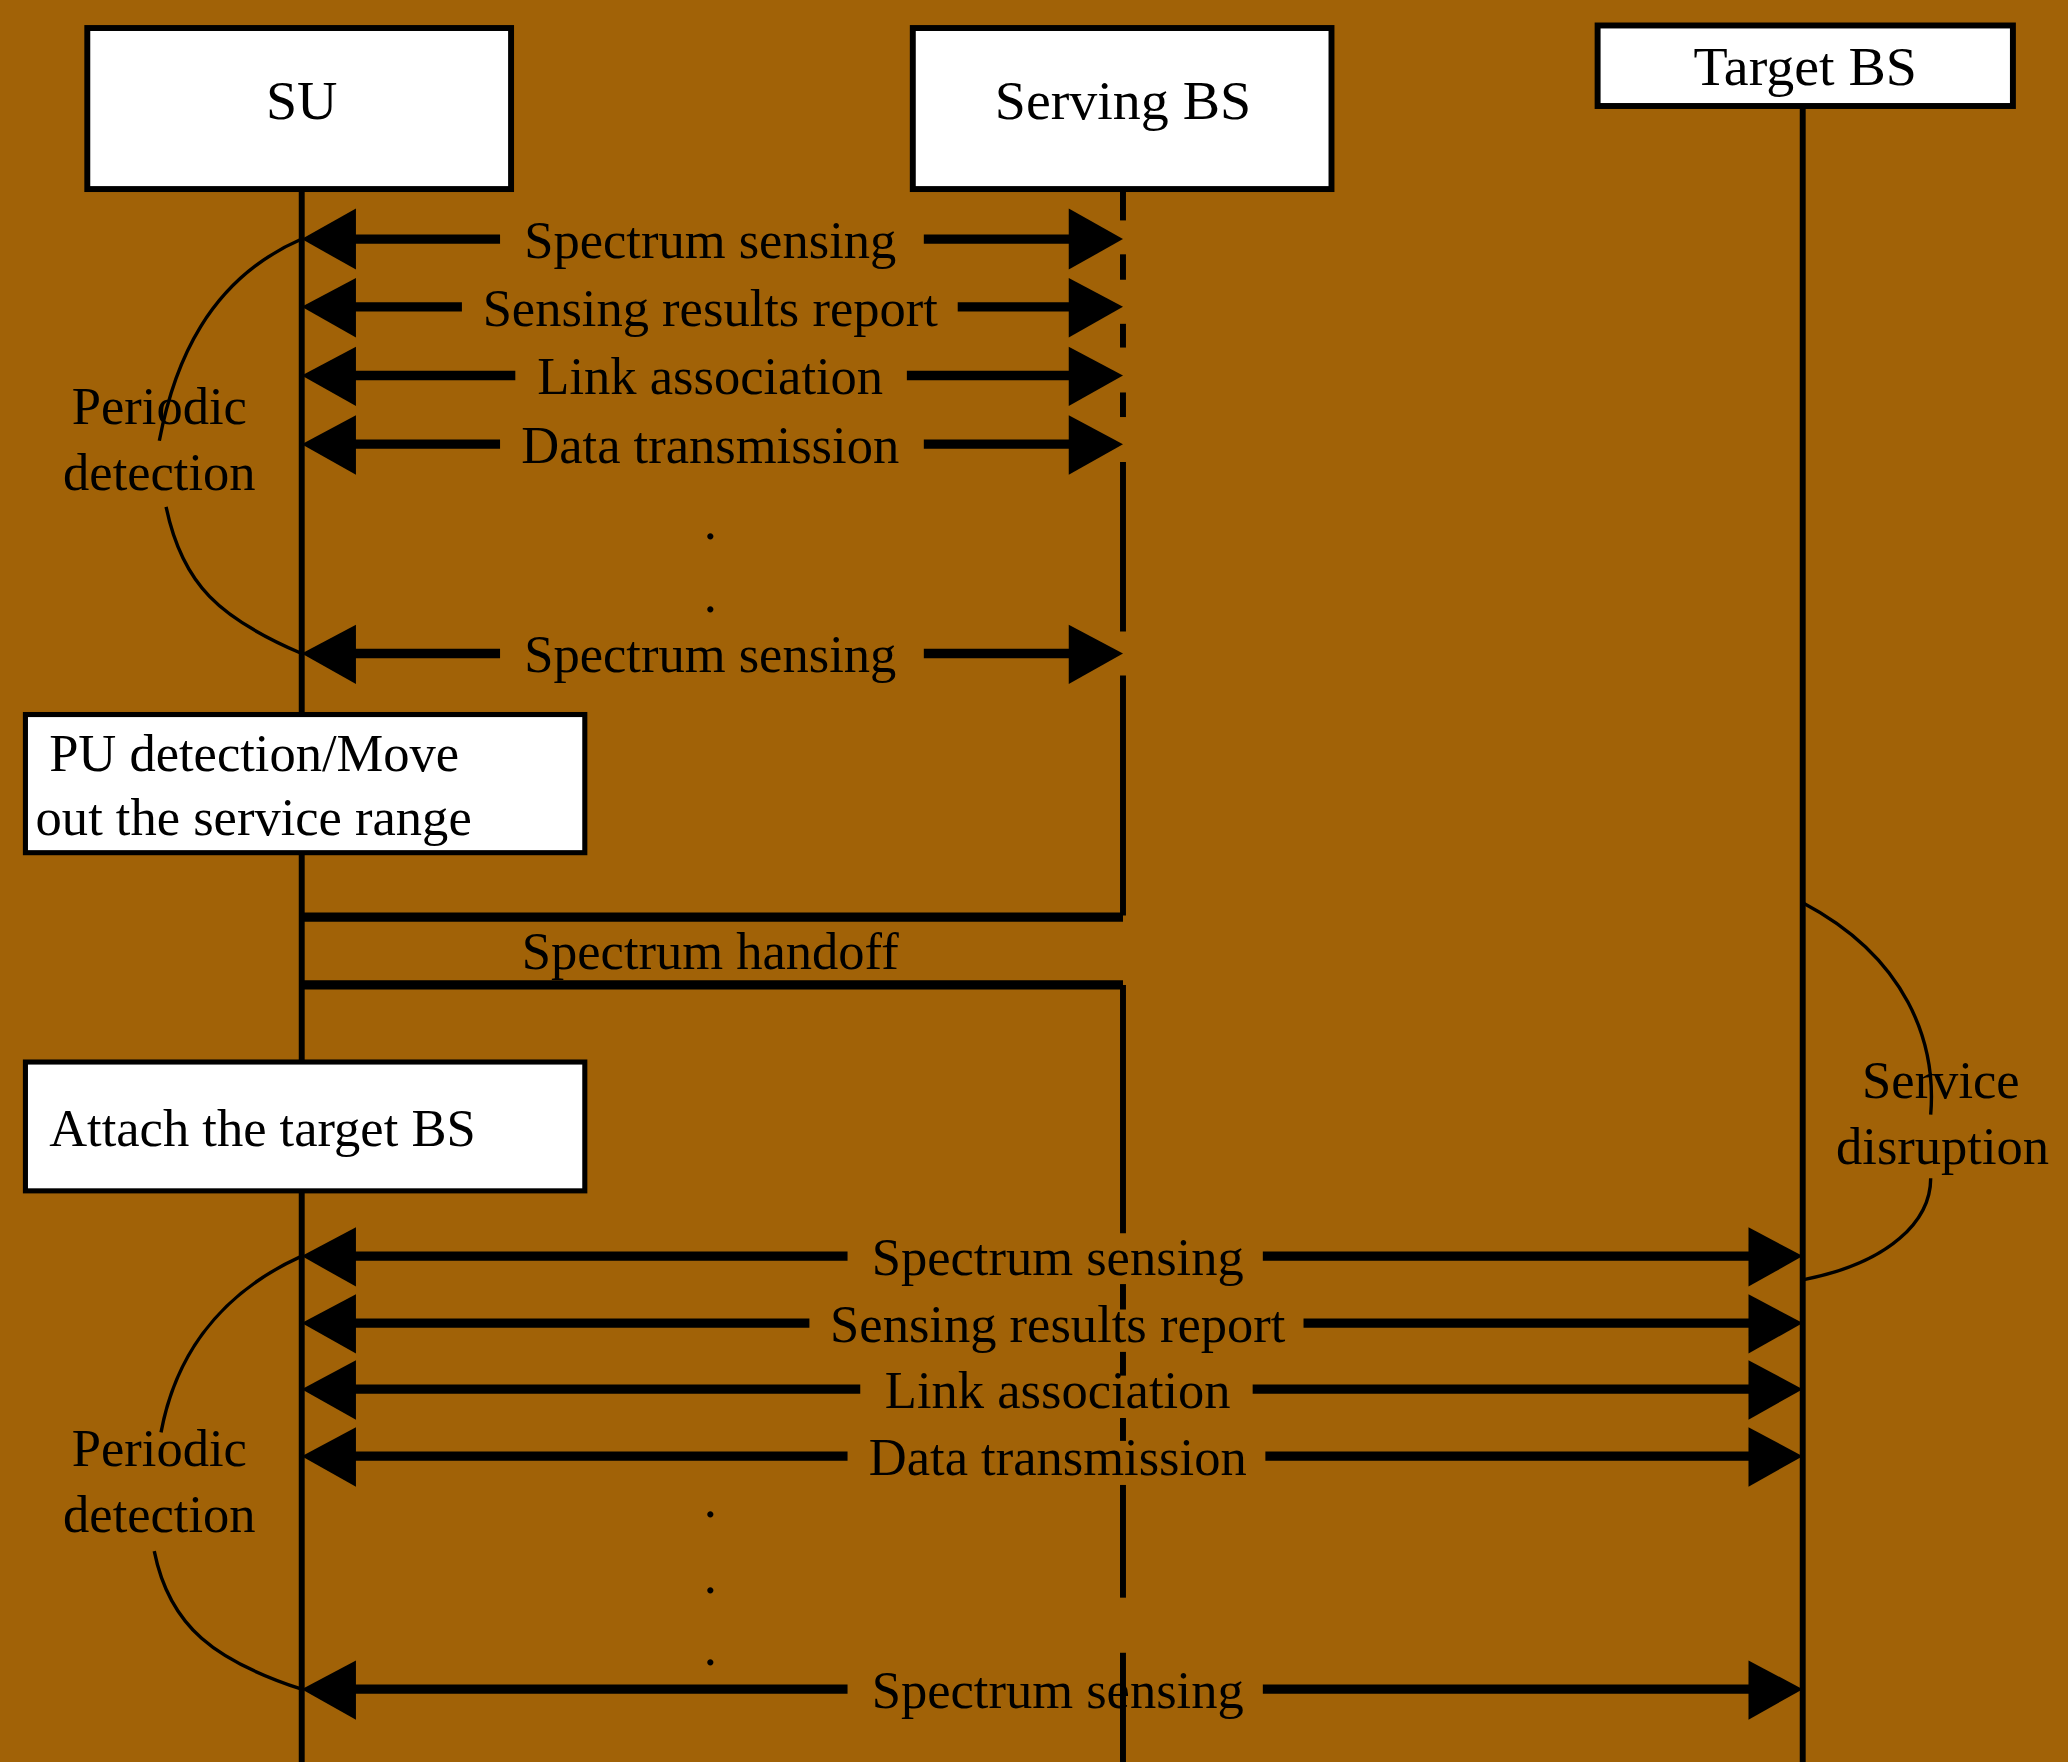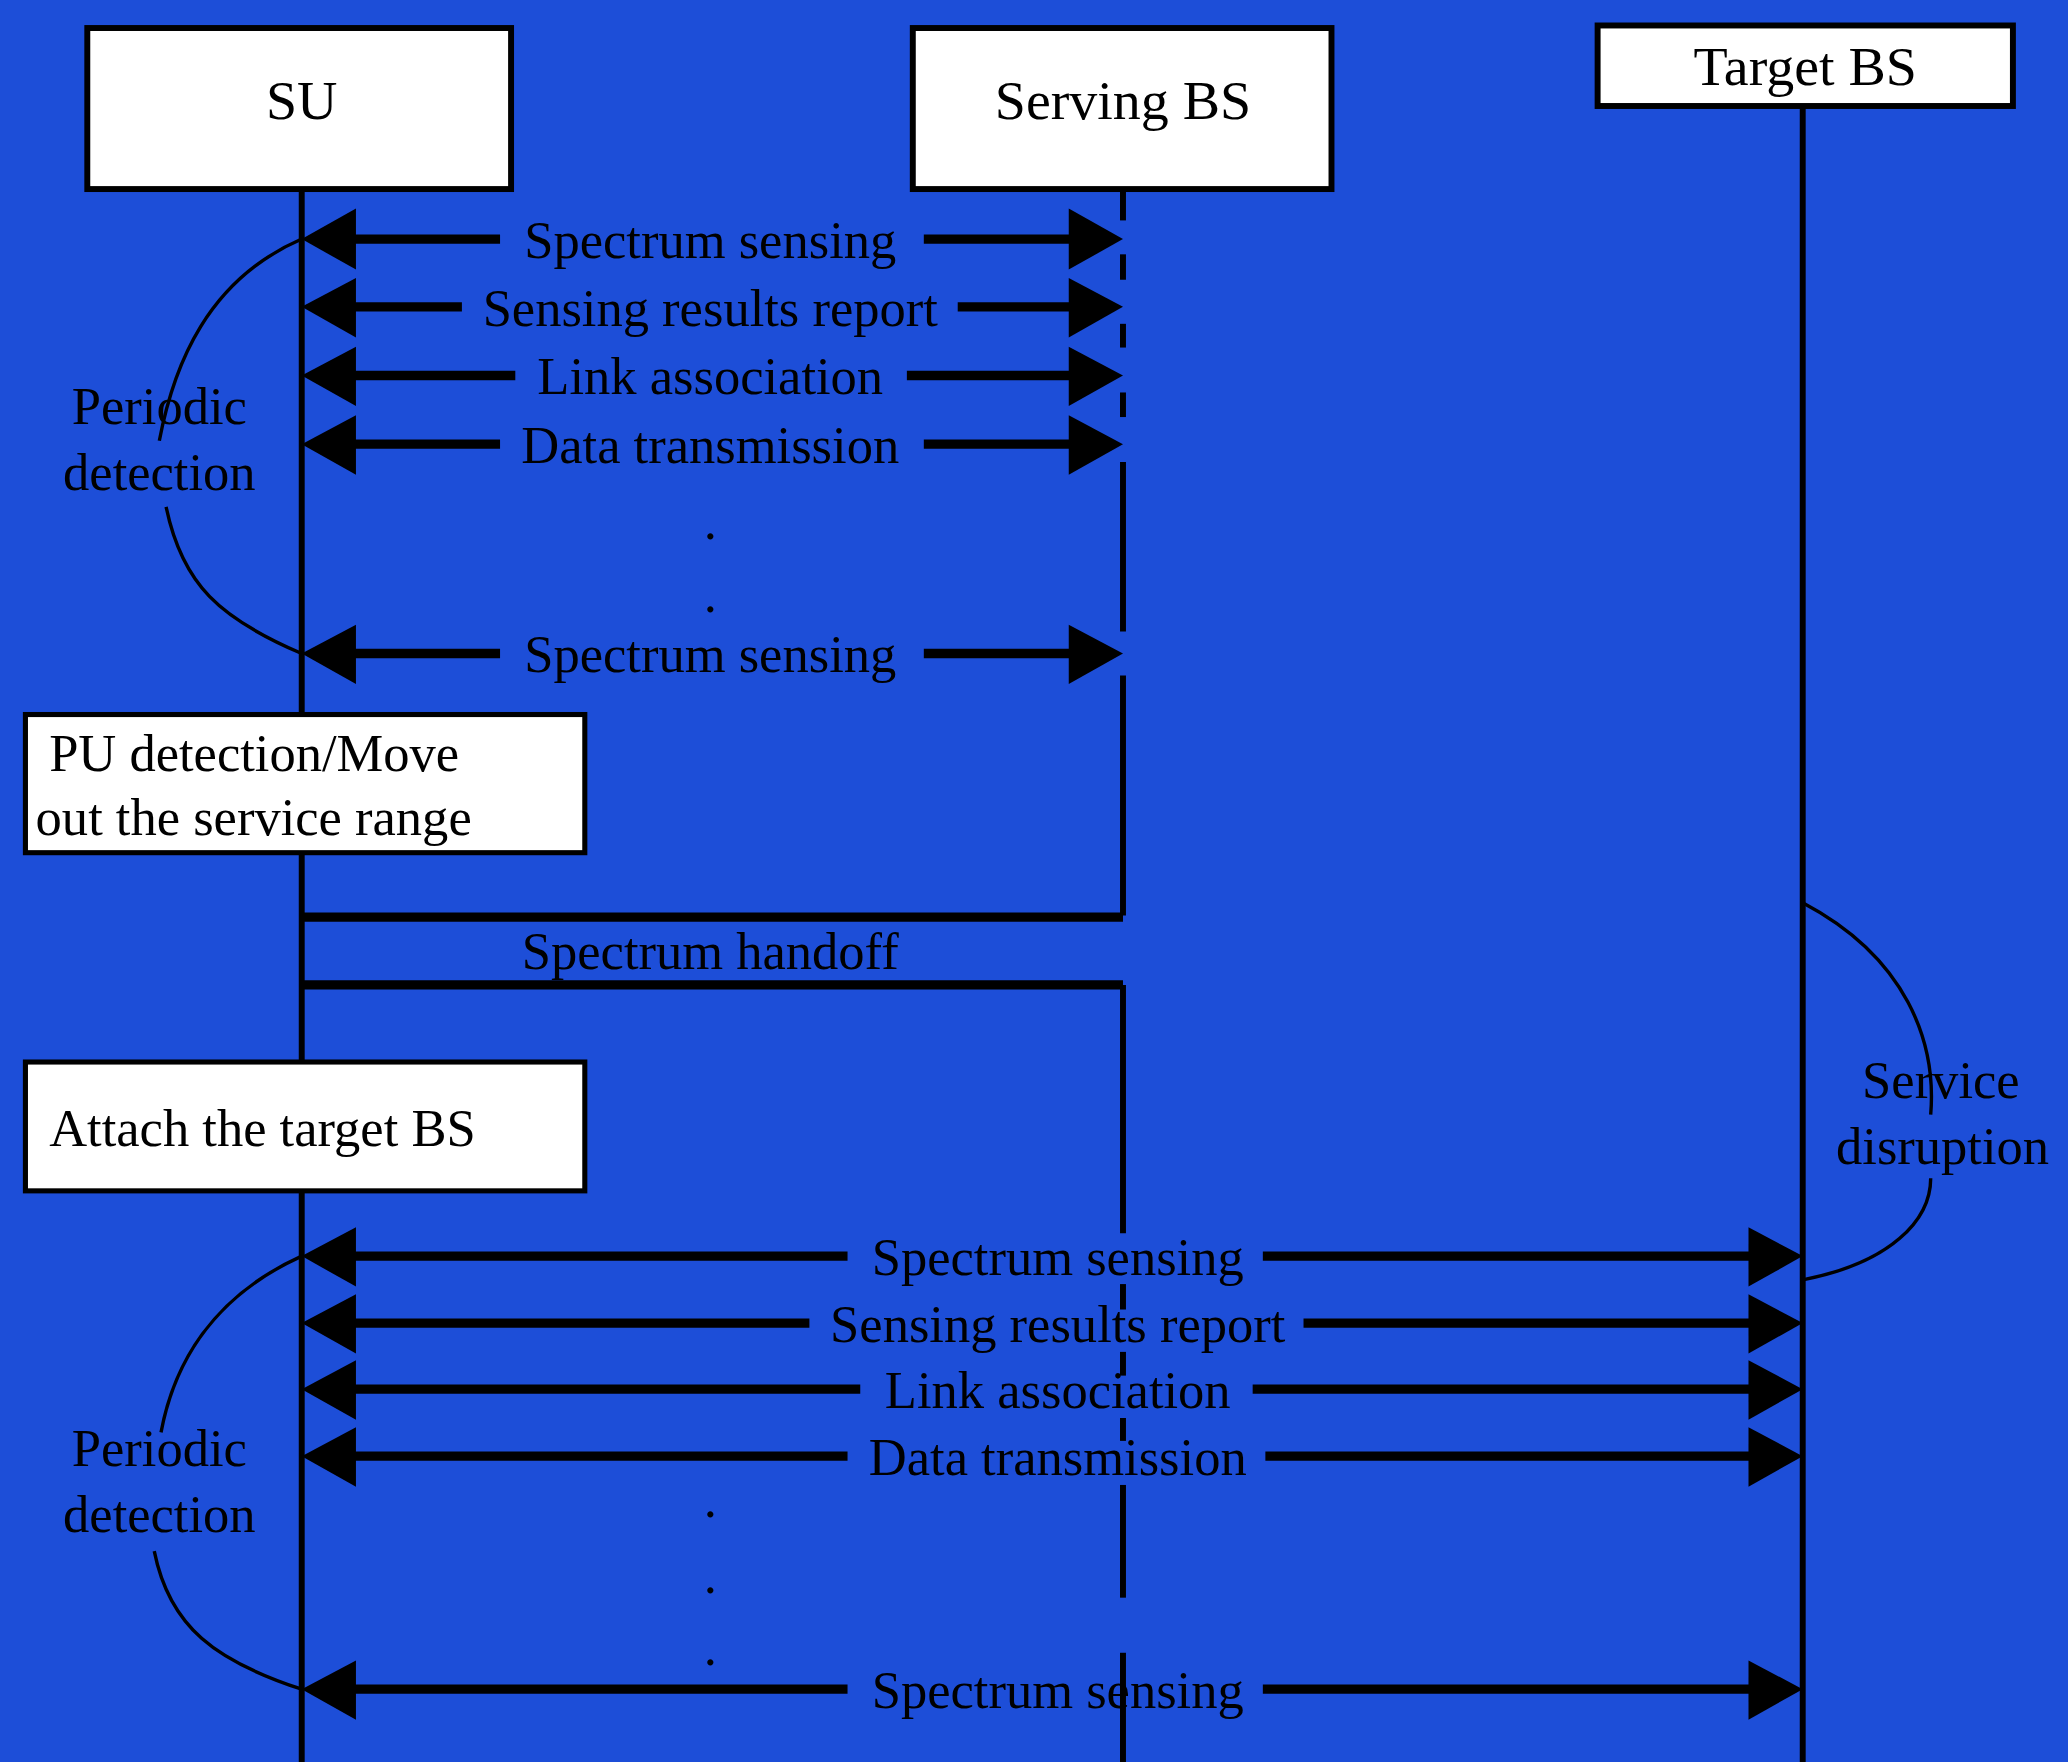--- a/index.html
+++ b/index.html
@@ -5,21 +5,21 @@
 <style>
   html, body {
     margin: 0;
     padding: 0;
     background: #ffffff;
   }
   #stage {
     position: relative;
     width: 2068px;
     height: 1763px;
-    background: #1d4ed8;
+    background: #a16207;
     font-family: "Liberation Serif", "DejaVu Serif", serif;
     overflow: hidden;
   }
   svg#diagram {
     position: absolute;
     top: 0;
     left: 0;
     width: 2068px;
     height: 1763px;
   }

